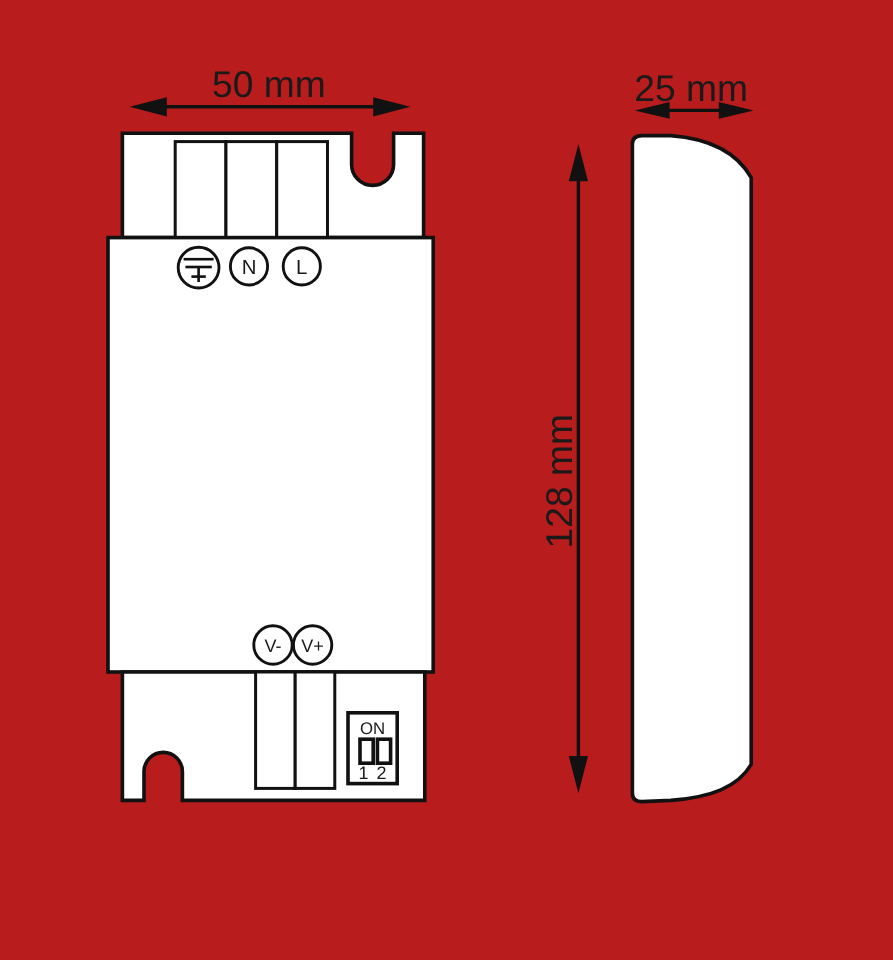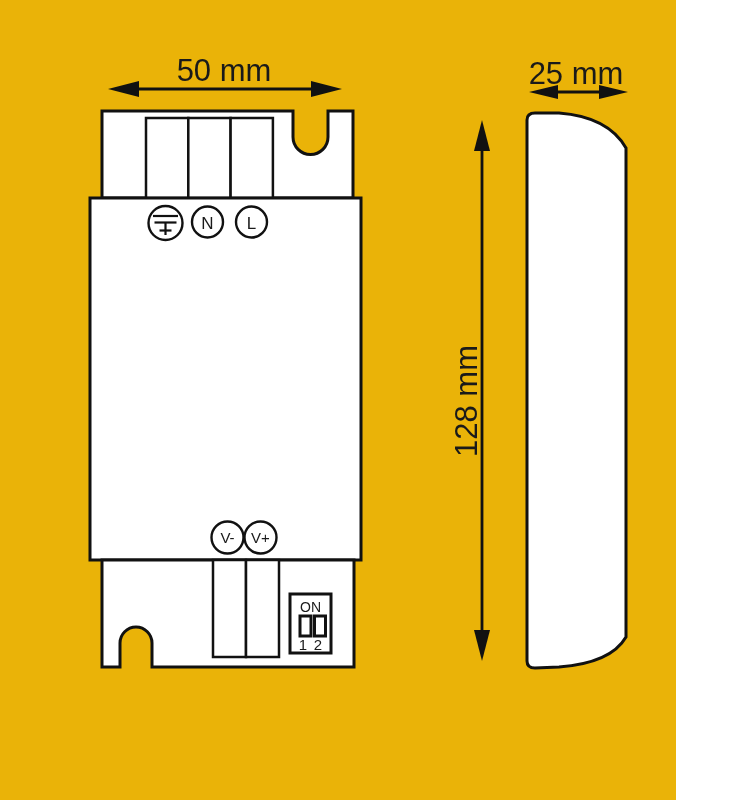--- a/index.html
+++ b/index.html
@@ -2,23 +2,23 @@
 <html><head>
 <meta charset="utf-8">
 <style>
   html, body {
     margin: 0;
     padding: 0;
     background: #ffffff;
   }
   #stage {
     position: relative;
-    width: 676px;
+    width: 744px;
     height: 800px;
-    background: #eab308;
+    background: #b91c1c;
     overflow: hidden;
     font-family: "Liberation Sans", sans-serif;
   }
   #stage svg {
     position: absolute;
     left: 0;
     top: 0;
   }
   .outline       { fill: #ffffff; stroke: #111111; stroke-width: 3;   stroke-linejoin: miter; }
   .inner-rect    { fill: #ffffff; stroke: #111111; stroke-width: 2.5; }

